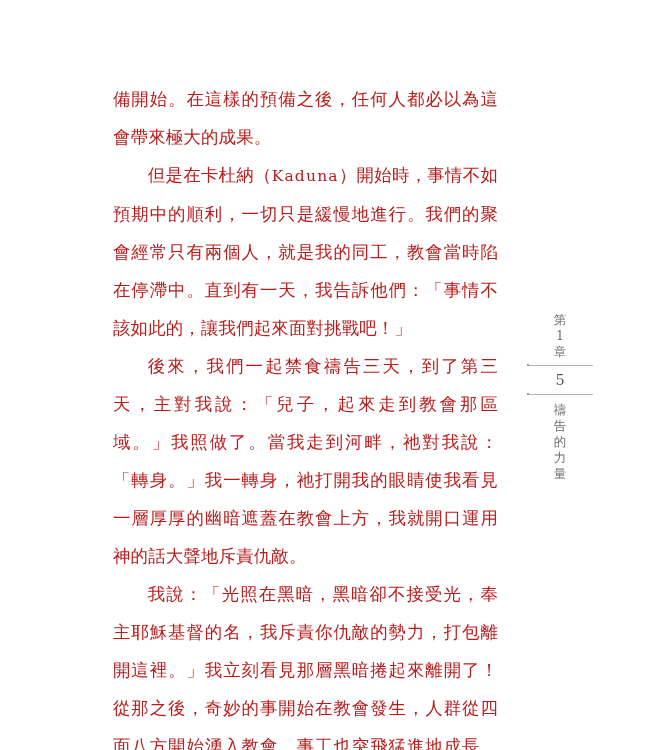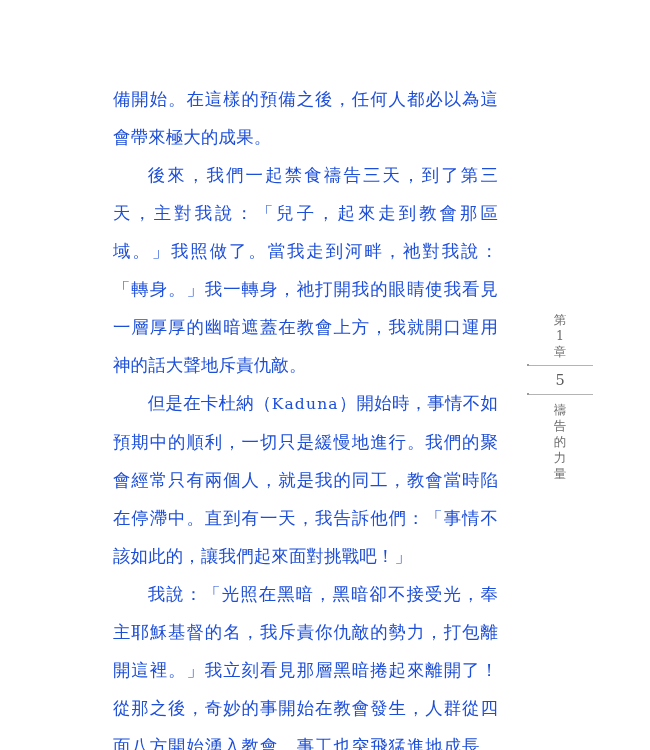--- a/index.html
+++ b/index.html
@@ -27,21 +27,21 @@
     position: absolute;
     left: 113px;
     top: 80px;
     width: 385px;
   }
 
   .para {
     margin: 0;
     font-size: 17.4px;
     line-height: 38px;
-    color: #1d4ed8;
+    color: #b91c1c;
     text-align: justify;
     text-justify: inter-character;
     text-indent: 0;
     letter-spacing: 0.2px;
     font-family: "DejaVu Serif", "Liberation Serif", serif;
   }
   .para.indent {
     text-indent: 2em;
   }
 
@@ -107,23 +107,23 @@
 </style>
 </head>
 <body>
 
 <div id="page">
 
   <div id="text-column">
 
     <p class="para">備開始。在這樣的預備之後，任何人都必以為這會帶來極大的成果。</p>
 
+    <p class="para indent"><span>但是在卡杜納（</span><span class="latin">Kaduna</span><span>）開始時，事情不如預期中的順利，一切只是緩慢地進行。我們的聚會經常只有兩個人，就是我的同工，教會當時陷在停滯中。直到有一天，我告訴他們：「事情不該如此的，讓我們起來面對挑戰吧！」</span></p>
+
     <p class="para indent">後來，我們一起禁食禱告三天，到了第三天，主對我說：「兒子，起來走到教會那區域。」我照做了。當我走到河畔，祂對我說：「轉身。」我一轉身，祂打開我的眼睛使我看見一層厚厚的幽暗遮蓋在教會上方，我就開口運用神的話大聲地斥責仇敵。</p>
-
-    <p class="para indent"><span>但是在卡杜納（</span><span class="latin">Kaduna</span><span>）開始時，事情不如預期中的順利，一切只是緩慢地進行。我們的聚會經常只有兩個人，就是我的同工，教會當時陷在停滯中。直到有一天，我告訴他們：「事情不該如此的，讓我們起來面對挑戰吧！」</span></p>
 
     <p class="para indent">我說：「光照在黑暗，黑暗卻不接受光，奉主耶穌基督的名，我斥責你仇敵的勢力，打包離開這裡。」我立刻看見那層黑暗捲起來離開了！從那之後，奇妙的事開始在教會發生，人群從四面八方開始湧入教會，事工也突飛猛進地成長。倘若當時我什麼都沒做，我們榮耀的事奉今日就不會在這裡。</p>
 
   </div>
 
   <div id="margin-tab">
     <div id="chapter-label" class="tab-vtext">第
 1
 章</div>
     <div class="tab-rule"></div>

